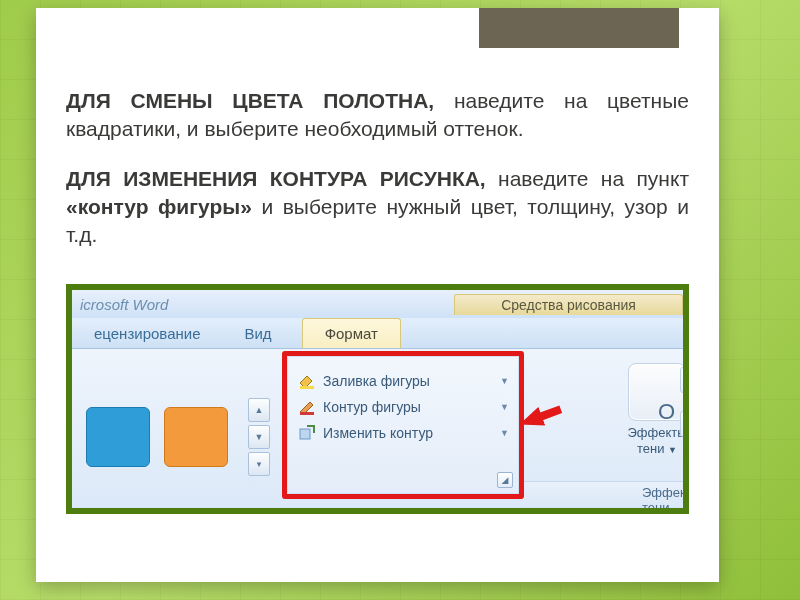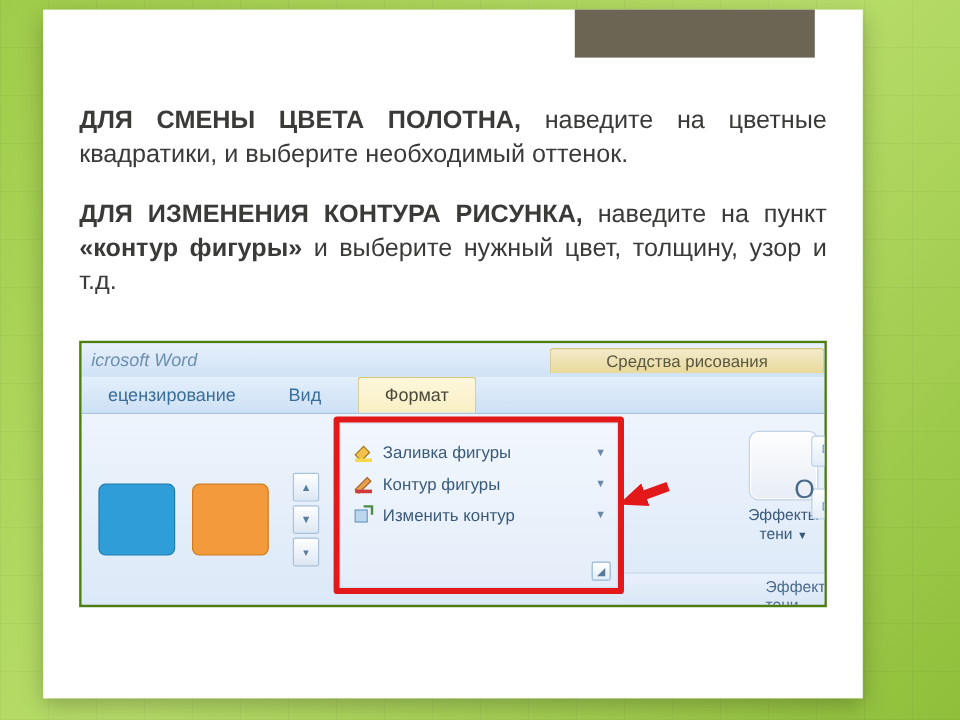--- a/index.html
+++ b/index.html
@@ -5,21 +5,21 @@
   html,body{margin:0;padding:0;width:800px;height:600px;overflow:hidden;font-family:Arial,sans-serif}
   .bg{width:800px;height:600px;background:linear-gradient(135deg,#9fcc4a 0%,#b8dd6a 50%,#8fbf3a 100%);position:relative}
   .bg::before{content:"";position:absolute;inset:0;background:
     repeating-linear-gradient(90deg,rgba(0,0,0,.08) 0 1px,transparent 1px 40px),
     repeating-linear-gradient(0deg,rgba(0,0,0,.08) 0 1px,transparent 1px 40px);
     opacity:.4}
   .card{position:absolute;left:36px;top:8px;width:683px;height:574px;background:#fff;box-shadow:0 6px 18px rgba(0,0,0,.25)}
   .accent{position:absolute;right:40px;top:0;width:200px;height:40px;background:#6d6554}
   .content{position:absolute;left:30px;top:58px;right:30px;color:#3a3a38;font-size:21px;line-height:1.35;text-align:justify}
   .b{font-weight:bold}
-  .screenshot{position:absolute;left:30px;right:30px;top:276px;height:218px;border:2px solid #4d7c0f;background:#d6e5f5;overflow:hidden}
+  .screenshot{position:absolute;left:30px;right:30px;top:276px;height:218px;border:6px solid #4d7c0f;background:#d6e5f5;overflow:hidden}
   .titlebar{height:28px;background:linear-gradient(#e8f0fb,#cfe2f7);display:flex;align-items:center;font-size:15px;color:#3a6e99}
   .app{flex:0 0 248px;padding-left:8px;font-style:italic;font-family:'Segoe UI',Arial,sans-serif;color:#6b8fad}
   .context{flex:0 0 195px;margin-left:auto;text-align:center;background:linear-gradient(#f3eacb,#e8d99a);border:1px solid #d9c87a;border-bottom:none;border-radius:3px 3px 0 0;padding:2px 16px;font-size:14px;color:#5a5840}
   .tabs{height:30px;background:linear-gradient(#e3eefb,#cde1f5);display:flex;align-items:flex-end;font-size:15px;color:#3a6e99;border-bottom:1px solid #a9c4e0}
   .tab{padding:6px 22px}
   .tab.active{background:linear-gradient(#fdf7dc,#f9efc4);border:1px solid #d9c87a;border-bottom:none;border-radius:3px 3px 0 0;color:#4a4a3a;margin-left:8px}
   .ribbon{height:158px;background:linear-gradient(#eef4fc,#dce9f8);display:flex;position:relative}
   .styles{display:flex;gap:14px;align-items:center;padding:18px 14px 0 14px}
   .swatch{width:62px;height:58px;border-radius:6px}
   .sw1{background:#2f9ed8;border:1px solid #1a7cb0}

